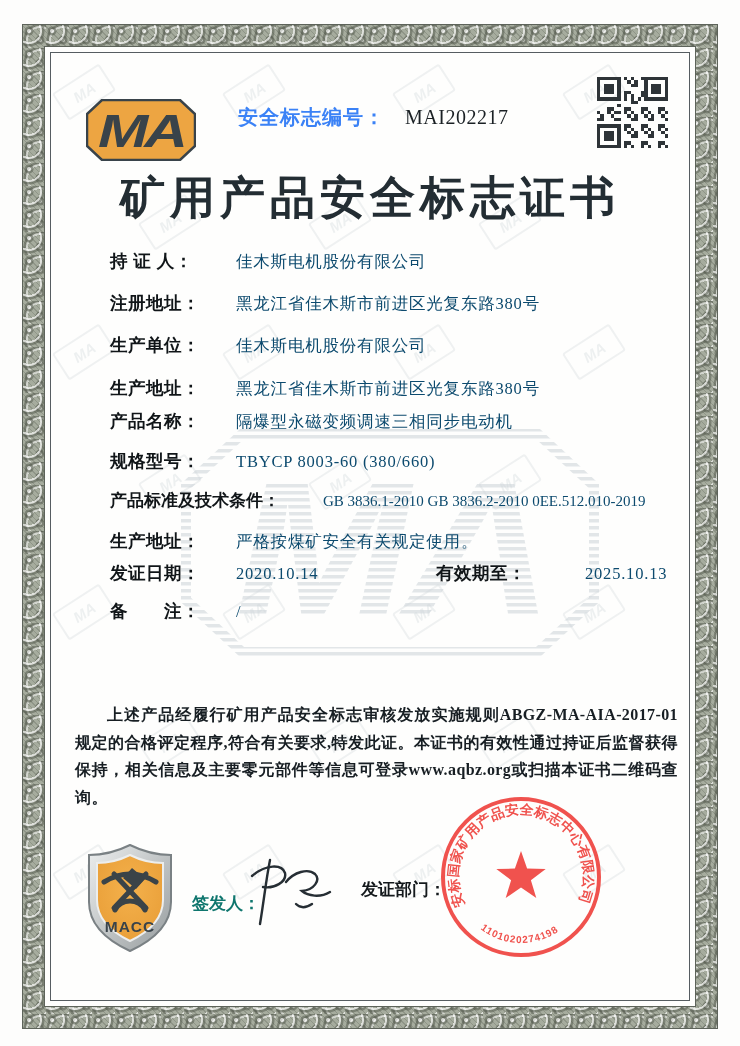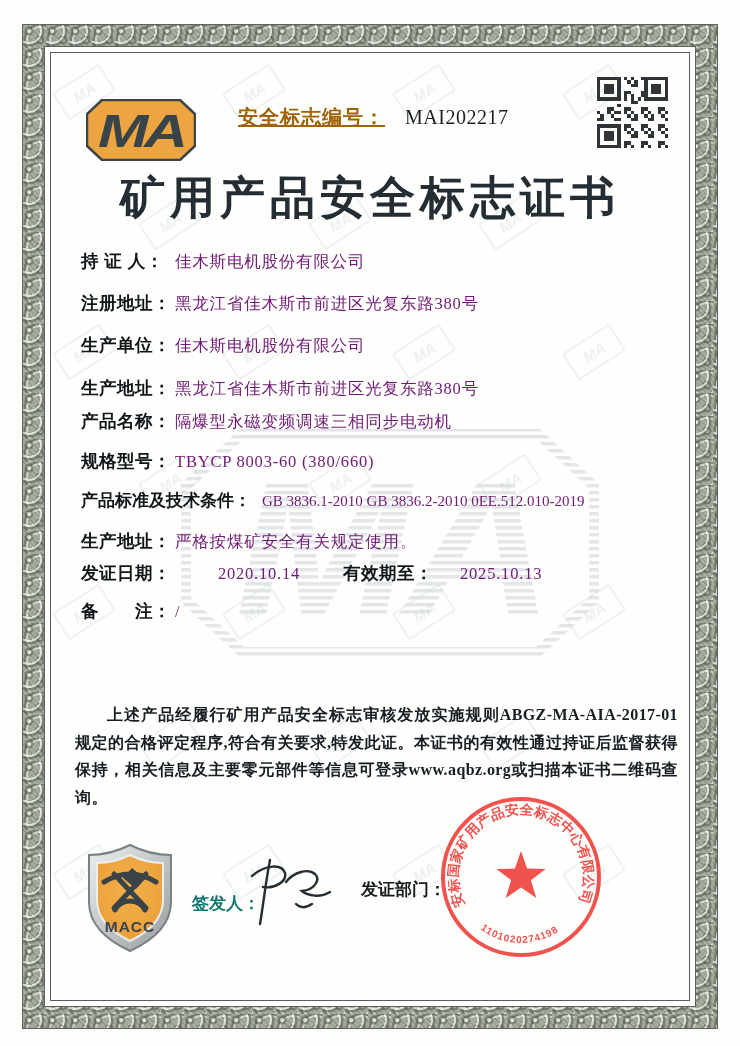--- a/index.html
+++ b/index.html
@@ -19,32 +19,32 @@
   
   #wmLayer{position:absolute;inset:0;z-index:1;pointer-events:none;}
   .wm{position:absolute;width:52px;height:28px;border:2px solid #e3e7e9;border-radius:3px;
       color:#e0e5e7;font:italic 900 15px "Liberation Sans",sans-serif;display:flex;
       align-items:center;justify-content:center;transform:rotate(-33deg);opacity:.55;}
   .wm-big{position:absolute;left:180px;top:428px;z-index:1;opacity:.55;pointer-events:none;}
   .content{position:absolute;inset:0;z-index:2;}
   
   .ma-logo{position:absolute;left:86px;top:99px;}
   .cert-line{position:absolute;left:238px;top:104px;white-space:nowrap;}
-  .cert-line .lbl{font:700 20px "Liberation Sans",sans-serif;color:#a16207;letter-spacing:1px;text-decoration:underline;}
+  .cert-line .lbl{font:700 20px "Liberation Sans",sans-serif;color:#3b82f6;letter-spacing:1px;}
   .cert-line .num{font:400 20px "Liberation Serif",serif;color:#1a2024;margin-left:20px;letter-spacing:.5px;}
   #qr{position:absolute;left:597px;top:77px;width:71px;height:71px;display:grid;
       grid-template-columns:repeat(21,1fr);grid-template-rows:repeat(21,1fr);}
   #qr i{display:block;}
   #qr i.d{background:#2e3438;}
   .title{position:absolute;left:0;right:0;top:168px;text-align:center;
          font:900 45px "Liberation Serif",serif;color:#232d33;letter-spacing:5px;}
   
-  .frow{position:absolute;left:81px;right:58px;display:flex;align-items:baseline;white-space:nowrap;}
+  .frow{position:absolute;left:110px;right:58px;display:flex;align-items:baseline;white-space:nowrap;gap:32px;}
   .flabel{font:700 17.5px "Liberation Sans",sans-serif;color:#101518;min-width:94px;letter-spacing:.5px;}
-  .fvalue{font:400 16.5px "Liberation Serif",serif;color:#701a75;letter-spacing:.8px;text-align:center;}
+  .fvalue{font:400 16.5px "Liberation Serif",serif;color:#0c4a6e;letter-spacing:.8px;}
   .frow.long .flabel{font-size:17px;min-width:0;margin-right:11px;letter-spacing:0;}
   .frow.long .fvalue{font-size:15px;letter-spacing:0;}
   .issue-val{width:168px;}
   .valid-lbl{margin-left:0;}
   .valid-val{margin-left:23px;}
   .statement{position:absolute;left:75px;right:62px;top:701px;text-align:justify;
      font:600 16px "Liberation Serif",serif;line-height:27.5px;color:#171e23;
      text-indent:2em;letter-spacing:.4px;}
   
   .shield{position:absolute;left:82px;top:842px;}

